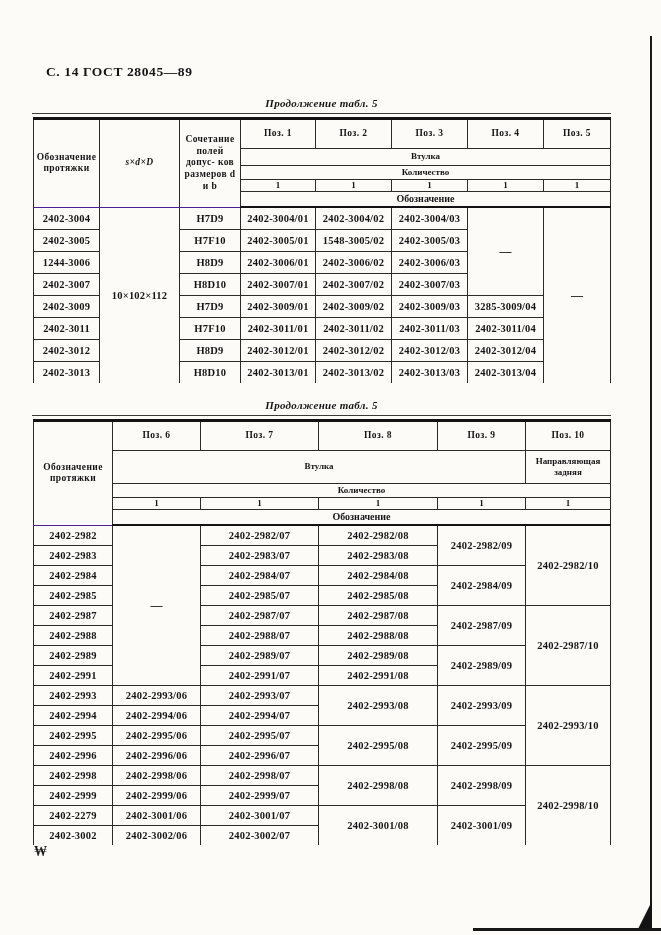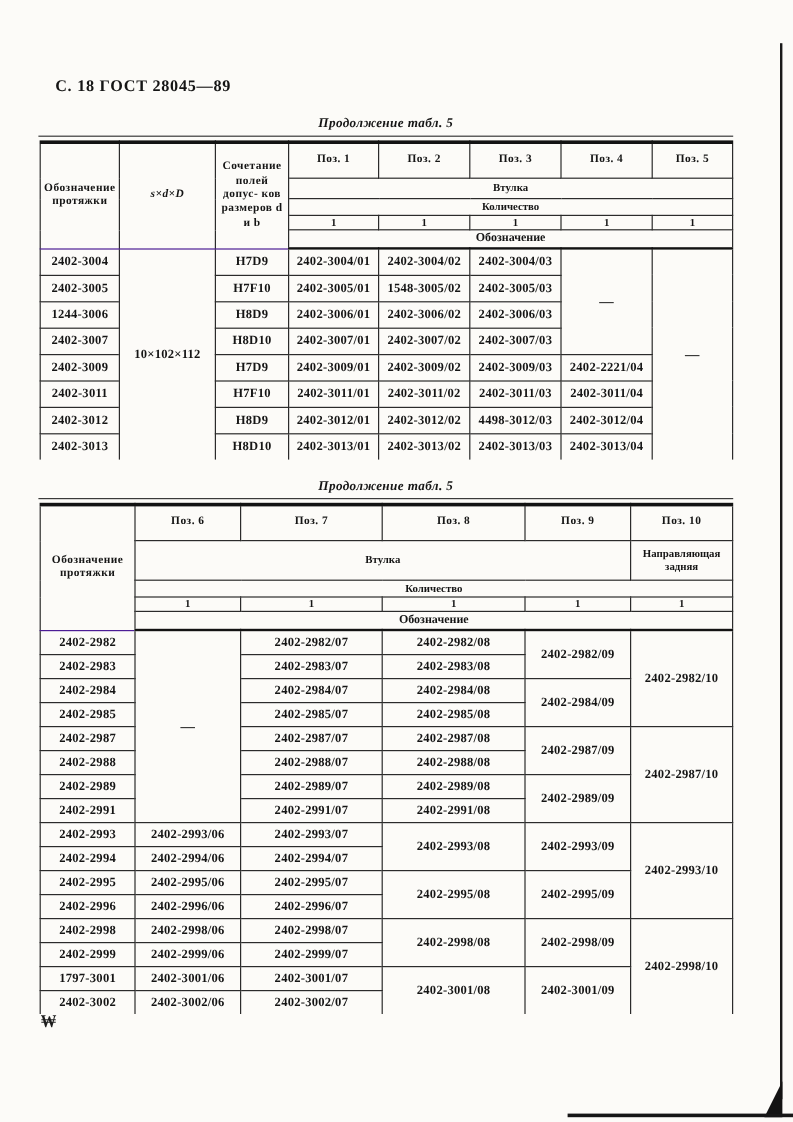--- a/index.html
+++ b/index.html
@@ -50,21 +50,21 @@
   .t td.dash{font-size:12px;}
   .ink-mark{position:absolute;left:34px;top:843px;font-weight:bold;font-size:13px;color:#1d1d1d;transform:scaleY(1.15);}
   .edge-v{position:absolute;left:650px;top:36px;width:2px;height:880px;background:#1a1a1a;}
   .edge-flare{position:absolute;left:637px;top:901px;width:0;height:0;
     border-right:15px solid #131313;border-top:30px solid transparent;}
   .edge-h{position:absolute;left:473px;top:928px;width:188px;height:3px;background:#161616;}
 </style>
 </head>
 <body>
 
-<div class="page-header">С. 18 ГОСТ 28045—89</div>
+<div class="page-header">С. 14 ГОСТ 28045—89</div>
 
 <div class="cont-label cl1">Продолжение табл. 5</div>
 <div class="rule r1"></div>
 
 <table class="t t1">
   <colgroup>
     <col style="width:66px">
       <col style="width:80px">
       <col style="width:61px">
     <col style="width:75px">
@@ -132,36 +132,36 @@
       <td>2402-3007/01</td>
       <td>2402-3007/02</td>
       <td>2402-3007/03</td>
     </tr>
     <tr>
       <td>2402-3009</td>
       <td>H7D9</td>
       <td>2402-3009/01</td>
       <td>2402-3009/02</td>
       <td>2402-3009/03</td>
-      <td>2402-2221/04</td>
+      <td>3285-3009/04</td>
     </tr>
     <tr>
       <td>2402-3011</td>
       <td>H7F10</td>
       <td>2402-3011/01</td>
       <td>2402-3011/02</td>
       <td>2402-3011/03</td>
       <td>2402-3011/04</td>
     </tr>
     <tr>
       <td>2402-3012</td>
       <td>H8D9</td>
       <td>2402-3012/01</td>
       <td>2402-3012/02</td>
-      <td>4498-3012/03</td>
+      <td>2402-3012/03</td>
       <td>2402-3012/04</td>
     </tr>
     <tr>
       <td>2402-3013</td>
       <td>H8D10</td>
       <td>2402-3013/01</td>
       <td>2402-3013/02</td>
       <td>2402-3013/03</td>
       <td>2402-3013/04</td>
     </tr>
@@ -287,21 +287,21 @@
       <td rowspan="2">2402-2998/08</td>
       <td rowspan="2">2402-2998/09</td>
       <td rowspan="4" class="no-bb">2402-2998/10</td>
     </tr>
     <tr>
       <td>2402-2999</td>
       <td>2402-2999/06</td>
       <td>2402-2999/07</td>
     </tr>
     <tr>
-      <td>1797-3001</td>
+      <td>2402-2279</td>
       <td>2402-3001/06</td>
       <td>2402-3001/07</td>
       <td rowspan="2" class="no-bb">2402-3001/08</td>
       <td rowspan="2" class="no-bb">2402-3001/09</td>
     </tr>
     <tr>
       <td>2402-3002</td>
       <td>2402-3002/06</td>
       <td>2402-3002/07</td>
     </tr>

